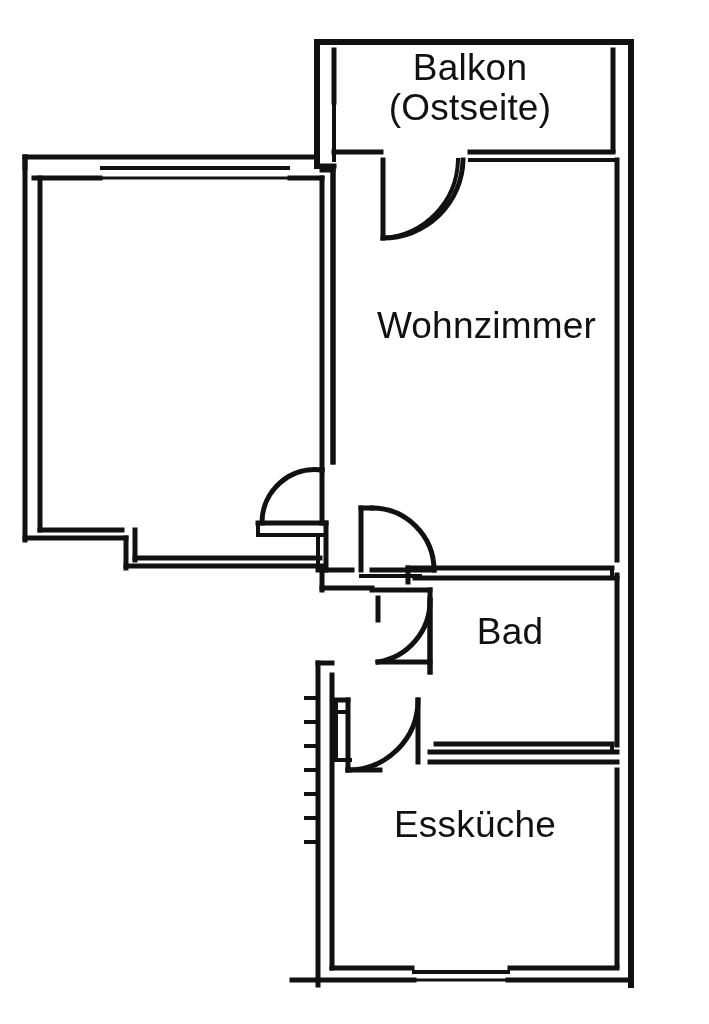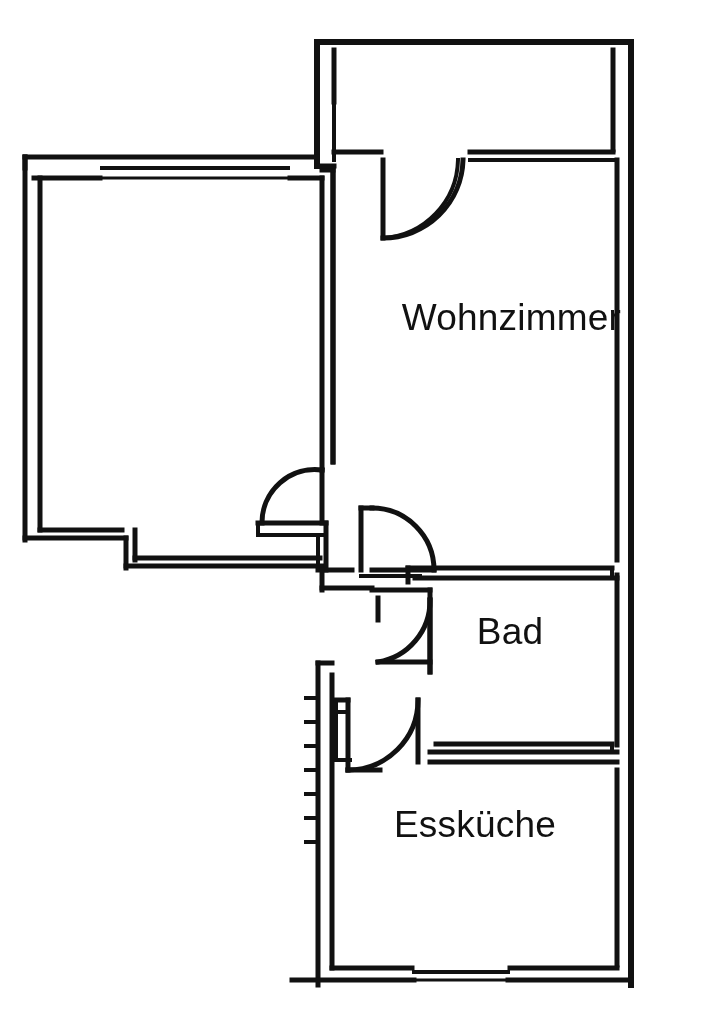--- a/index.html
+++ b/index.html
@@ -43,24 +43,24 @@
     font-size: 37px;
   }
   #label-schlafzimmer {
     left: 40px;
     top: 306px;
     width: 275px;
     font-size: 37px;
   }
   #label-wohnzimmer {
     left: 336px;
-    top: 298px;
+    top: 306px;
     width: 285px;
     font-size: 37px;
-    text-align: right;
+    text-align: center;
     padding-left: 16px;
     box-sizing: border-box;
   }
   #label-bad {
     left: 430px;
     top: 612px;
     width: 160px;
     font-size: 37px;
   }
   #label-esskueche {
@@ -249,20 +249,22 @@
       <g>
         <path d="M 333 170 L 322 170" stroke-width="5"></path>
         <path d="M 317 166 L 334 166" stroke-width="5"></path>
         <path d="M 25 157 L 25 168" stroke-width="5"></path>
         <path d="M 612 568 L 612 578" stroke-width="4"></path>
         <path d="M 612 744 L 612 752" stroke-width="4"></path>
       </g>
     </g>
   </svg>
 
+  <div class="room-label" id="label-balkon">Balkon
+(Ostseite)</div>
 
 
   <div class="room-label" id="label-wohnzimmer">Wohnzimmer</div>
 
   <div class="room-label" id="label-esskueche">Essküche</div>
 
   <div class="room-label" id="label-bad">Bad</div>
 
 </div>
 

